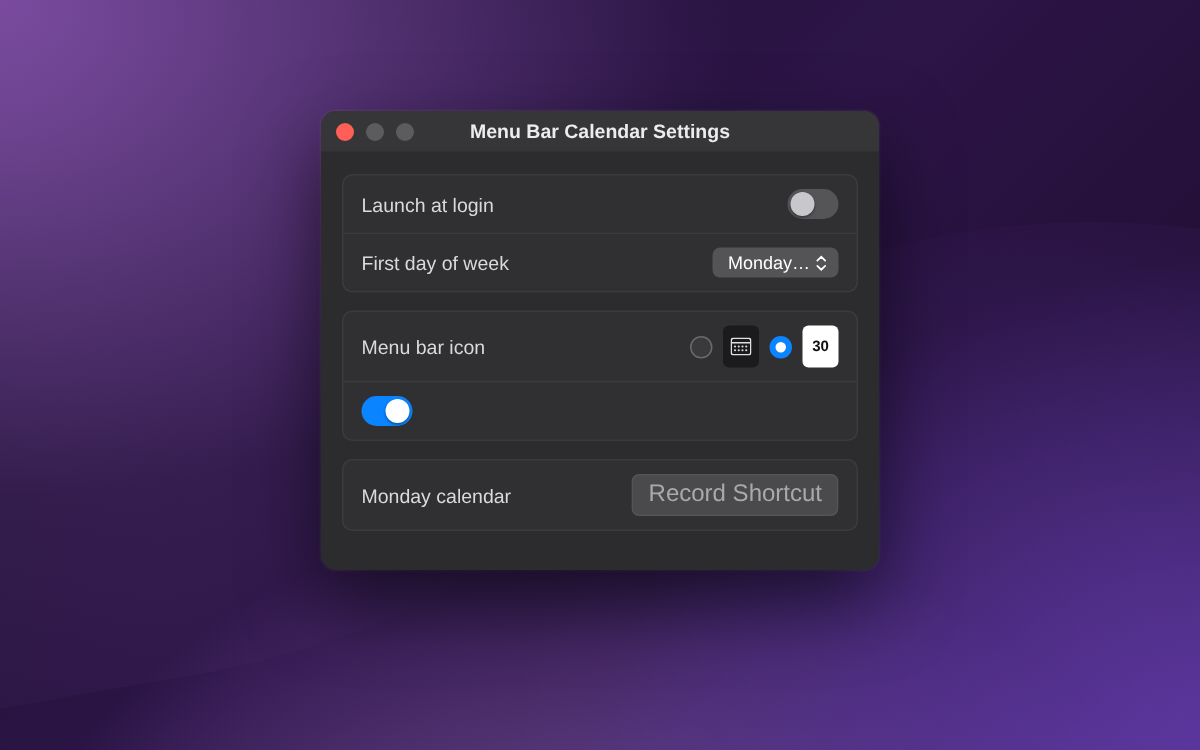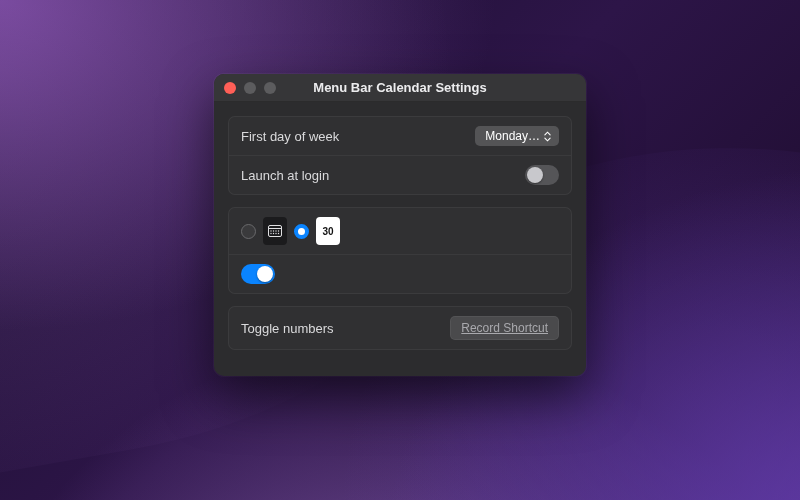--- a/index.html
+++ b/index.html
@@ -147,24 +147,23 @@
   .chip-light { background: #fff; color: #111; font-size: 10px; font-weight: 700; }
 
   .icon-row { display: flex; align-items: center; gap: 7px; }
 
   
   .rec-btn {
     background: #4a4a4c;
     border: 1px solid rgba(255,255,255,0.06);
     border-radius: 5px;
     padding: 4px 10px;
-    font-size: 12px;
+    font-size: 16px;
     color: #a9a9ad;
     cursor: pointer;
-    text-decoration: underline;
   }
 </style>
 </head>
 <body>
 
 <div class="wp-shape1"></div>
 <div class="wp-shape2"></div>
 
 <div class="window">
 
@@ -173,44 +172,45 @@
       <div class="dot close"></div>
       <div class="dot min"></div>
       <div class="dot max"></div>
     </div>
     <div class="titlebar-title">Menu Bar Calendar Settings</div>
   </div>
 
   <div class="body">
 
     <div class="group">
+      <div class="row">
+        <span class="row-label">Launch at login</span>
+        <div class="switch off">
+          <div class="knob"></div>
+        </div>
+      </div>
       <div class="row">
         <span class="row-label">First day of week</span>
         <div class="popup">
           <span>Monday…</span>
           <span class="chev">
             <svg viewBox="0 0 8 5">
                 <path d="M1 4 L4 1 L7 4" stroke="#fff" stroke-width="1.3" fill="none" stroke-linecap="round"></path>
               </svg>
             <svg viewBox="0 0 8 5">
                 <path d="M1 1 L4 4 L7 1" stroke="#fff" stroke-width="1.3" fill="none" stroke-linecap="round"></path>
               </svg>
           </span>
         </div>
       </div>
-      <div class="row">
-        <span class="row-label">Launch at login</span>
-        <div class="switch off">
-          <div class="knob"></div>
-        </div>
-      </div>
     </div>
 
     <div class="group">
       <div class="row">
+        <span class="row-label">Menu bar icon</span>
         <div class="icon-row">
           <span class="radio"></span>
           <span class="icon-chip chip-dark">
             <svg width="14" height="12" viewBox="0 0 14 12">
               <rect x="0.5" y="0.5" width="13" height="11" rx="1.5" fill="none" stroke="#e0e0e2" stroke-width="1"></rect>
               <line x1="0.5" y1="3.5" x2="13.5" y2="3.5" stroke="#e0e0e2" stroke-width="1"></line>
               <circle cx="3" cy="6" r="0.7" fill="#e0e0e2"></circle>
                 <circle cx="5.5" cy="6" r="0.7" fill="#e0e0e2"></circle>
                 <circle cx="8" cy="6" r="0.7" fill="#e0e0e2"></circle>
                 <circle cx="10.5" cy="6" r="0.7" fill="#e0e0e2"></circle>
@@ -228,19 +228,19 @@
       </div>
       <div class="row">
         <div class="switch on">
           <div class="knob"></div>
         </div>
       </div>
     </div>
 
     <div class="group">
       <div class="row">
-        <span class="row-label">Toggle numbers</span>
+        <span class="row-label">Monday calendar</span>
         <div class="rec-btn">Record Shortcut</div>
       </div>
     </div>
 
   </div>
 </div>
 
 </body></html>

